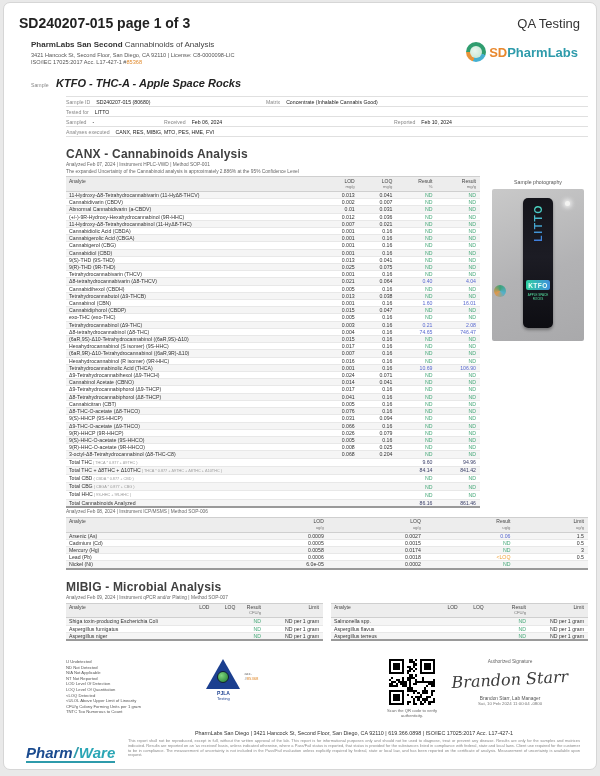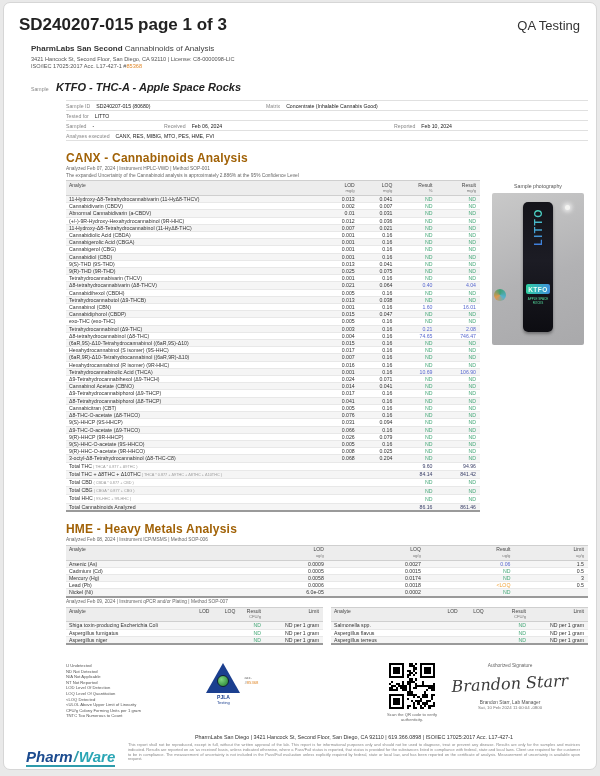--- a/index.html
+++ b/index.html
@@ -1,19 +1,19 @@
 <!DOCTYPE html>
 <html><head>
 <meta charset="utf-8">
 <style>
   html,body{margin:0;padding:0;background:#e9e9e9;font-family:"Liberation Sans","DejaVu Sans",sans-serif;}
   .page{position:relative;width:594px;height:768px;margin:2px auto 0;background:#ffffff;border:1px solid #d6d6d6;border-radius:7px;overflow:hidden;box-sizing:border-box;}
   
   .topbar{display:flex;justify-content:space-between;align-items:baseline;padding:12px 16px 0 15px;}
-  .doc-id{font-size:17px;font-weight:bold;color:#222;}
+  .doc-id{font-size:14px;font-weight:bold;color:#222;}
   .qa{font-size:13px;color:#333;}
   .subheader{display:flex;justify-content:space-between;align-items:flex-start;padding:9px 18px 0 27px;}
   .lab-line{font-size:8px;color:#333;}
   .lab-name{font-weight:bold;}
   .doc-type{font-weight:normal;color:#444;}
   .addr{font-size:5.6px;color:#555;margin-top:3px;line-height:6.6px;}
   .addr2{font-size:5.6px;color:#555;line-height:6.6px;}
   .iso-num{color:#e08a2e;cursor:pointer;}
   .logo{display:flex;align-items:center;gap:3px;margin-top:2px;}
   .logo-icon{width:20px;height:20px;border-radius:50%;background:conic-gradient(#2f9d6f 0 30%,#45b0d0 30% 55%,#e8933a 55% 75%,#2f9d6f 75% 100%);position:relative;}
@@ -24,21 +24,21 @@
   .sample-line{padding:8px 0 0 27px;}
   .lbl{font-size:5.2px;color:#888;margin-right:3px;}
   .sample-name{font-size:11px;font-weight:bold;color:#222;font-style:italic;}
   .info{margin:5px 8px 0 62px;border-top:1px solid #e0e0e0;}
   .info-row{display:flex;border-bottom:1px solid #e0e0e0;padding:1.5px 0;font-size:5.2px;color:#222;line-height:6px;}
   .info-cell{display:flex;gap:3px;}
   .c1{width:200px;}.c2{flex:1;}
   .r3a{width:98px;}.r3b{width:230px;}.r3c{flex:1;}
   
   .main{margin:0 8px 0 62px;}
-  .sec-title{font-size:12px;font-weight:bold;color:#a16207;margin-top:10px;letter-spacing:.2px;}
+  .sec-title{font-size:12px;font-weight:bold;color:#404040;margin-top:10px;letter-spacing:.2px;}
   .sec-meta{font-size:4.8px;color:#666;margin-top:1px;}
   .sec-note{font-size:4.8px;color:#666;margin-top:2px;margin-bottom:2px;}
   table{border-collapse:collapse;width:100%;border-bottom:2px solid #9a9a9a;}
   thead tr{background:#ededed;border-top:1px solid #cfcfcf;border-bottom:1px solid #cfcfcf;}
   th{font-size:5px;font-weight:normal;color:#444;text-align:right;padding:1.5px 4px 1.5px 2px;vertical-align:top;line-height:5.4px;}
   th.left{text-align:left;padding-left:3px;}
   th .unit{font-size:4.2px;color:#777;}
   td{font-size:5.2px;color:#333;line-height:6.2px;border-bottom:1px solid #e8e8e8;padding:0 4px 0 2px;white-space:nowrap;overflow:hidden;}
   tbody tr:nth-child(odd){background:#f5f5f5;}
   td.left{text-align:left;padding-left:3px;}
@@ -107,20 +107,24 @@
     <div class="lab-block">
       <div class="lab-line">
         <span class="lab-name">PharmLabs San Second</span>
         <span class="doc-type">Cannabinoids of Analysis</span>
       </div>
       <div class="addr">3421 Hancock St, Second Floor, San Diego, CA 92110 | License: C8-0000098-LIC</div>
       <div class="addr2">
         <span>ISO/IEC 17025:2017 Acc. L17-427-1 #</span><span class="iso-num">85368</span>
       </div>
     </div>
+    <div class="logo">
+      <span class="logo-icon"></span>
+      <span><span class="logo-sd">SD</span><span class="logo-rest">PharmLabs</span></span>
+    </div>
   </div>
 
   <div class="sample-line">
     <span class="lbl">Sample</span>
     <span class="sample-name">KTFO - THC-A - Apple Space Rocks</span>
   </div>
 
   <div class="info">
     <div class="info-row">
       <div class="info-cell c1">
@@ -504,21 +508,20 @@
           <div class="device">
             <div class="brand-side">LITTO</div>
             <div class="brand-front">KTFO</div>
             <div class="brand-tag">APPLE SPACE ROCKS</div>
           </div>
           <div class="watermark"></div>
         </div>
       </div>
     </div>
 
-    <div class="sec-title">HME - Heavy Metals Analysis</div>
     <div class="sec-meta" style="margin-bottom:3px">Analyzed Feb 08, 2024   |  Instrument ICP/MSMS  |  Method SOP-006</div>
     <table>
       <thead>
           <tr id="hme-head">
             <th class="left" style="width: 150px;">
               <div>Analyte</div>
             </th>
             <th>
               <div>LOD</div>
               <div class="unit">ug/g</div>
@@ -569,20 +572,21 @@
           <tr>
             <td class="left">Nickel (Ni)</td>
             <td class="num">6.0e-05</td>
             <td class="num">0.0002</td>
             <td class="num nd">ND</td>
             <td class="num"></td>
           </tr>
         </tbody>
     </table>
 
+    <div class="sec-title">MIBIG - Microbial Analysis</div>
     <div class="sec-meta" style="margin-bottom:3px">Analyzed Feb 09, 2024   |  Instrument qPCR and/or Plating  |  Method SOP-007</div>
     <div class="mibig-flex">
       <table>
         <thead>
             <tr id="mibig-head-l">
               <th class="left">
                 <div>Analyte</div>
               </th>
               <th style="width: 20px;">
                 <div>LOD</div>

